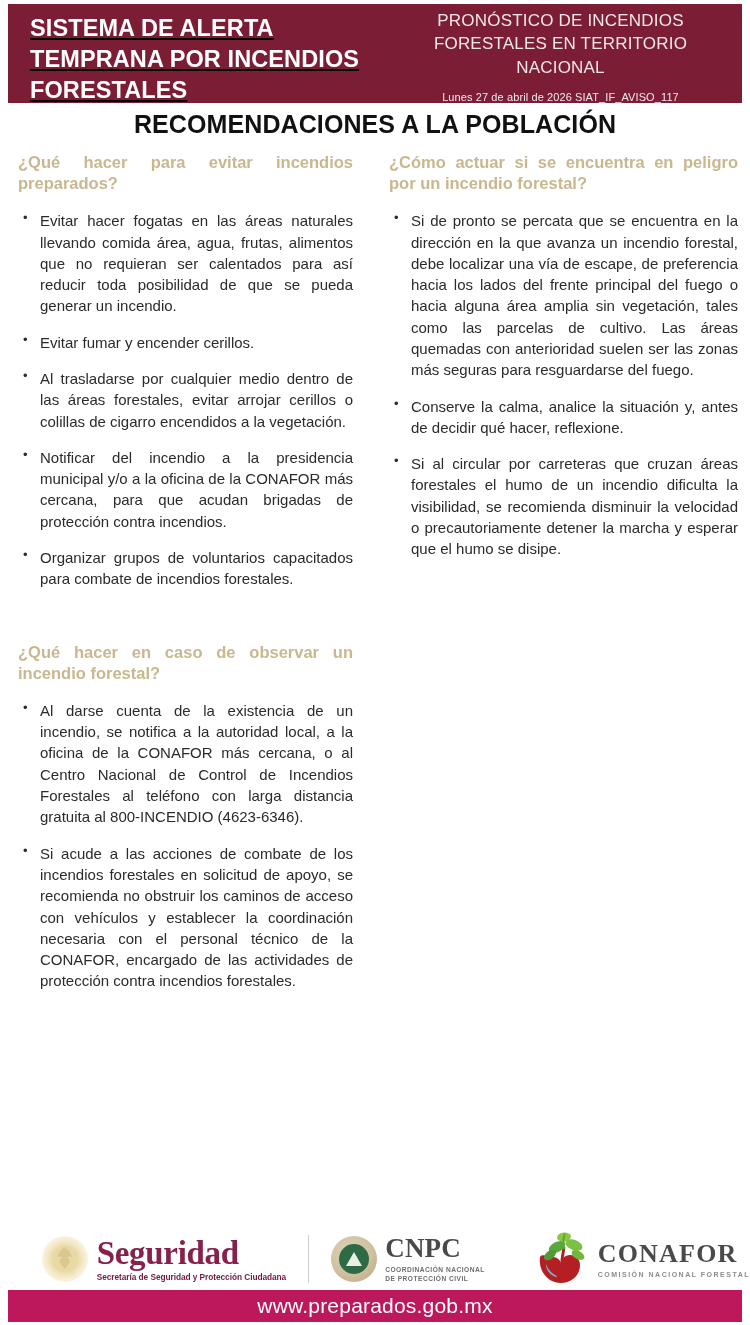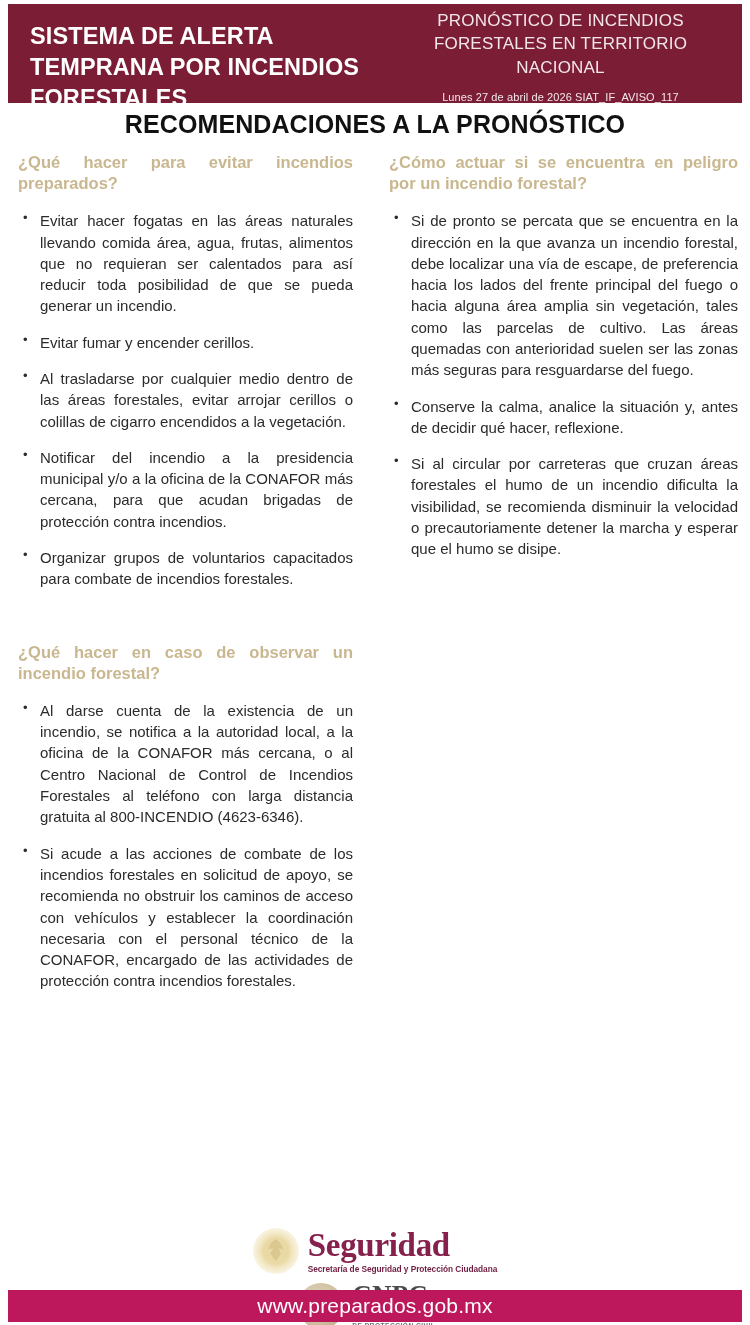--- a/index.html
+++ b/index.html
@@ -26,21 +26,22 @@
     top: 4px;
     width: 734px;
     height: 99px;
     background: #7b1d35;
     display: flex;
     align-items: stretch;
   }
 
   .header-left {
     width: 385px;
-    padding: 17px 0 0 22px;
+    padding: 9px 0 0 22px;
+    text-decoration: underline;
   }
 
   .header-title {
     color: #ffffff;
     font-size: 23.5px;
     font-weight: bold;
     line-height: 1.32;
     letter-spacing: 0.1px;
     font-family: "Liberation Sans", sans-serif;
   }
@@ -138,23 +139,22 @@
 
   
   .footer-logos {
     position: absolute;
     left: 0;
     top: 1228px;
     width: 750px;
     height: 62px;
     display: flex;
     align-items: center;
-    justify-content: space-between;
+    justify-content: flex-end;
     gap: 4px;
-    flex-direction: column;
   }
 
   .logo-block { display: flex; align-items: center; }
 
   .eagle-seal {
     width: 46px; height: 46px; border-radius: 50%;
     background:
       radial-gradient(circle at 50% 50%, #e6d9a8 0%, #ead9a4 38%, #f2e7c4 52%, #faf5e4 72%, #ffffff 100%);
     position: relative;
   }
@@ -251,21 +251,21 @@
     <div class="header-left">
       <div class="header-title">SISTEMA DE ALERTA TEMPRANA POR  INCENDIOS FORESTALES</div>
     </div>
     <div class="header-right">
       <div class="header-sub">PRONÓSTICO DE  INCENDIOS</div>
       <div class="header-sub">FORESTALES EN TERRITORIO NACIONAL</div>
       <div class="header-date">Lunes 27 de abril de 2026 SIAT_IF_AVISO_117</div>
     </div>
   </div>
 
-  <div class="main-title">RECOMENDACIONES A LA PRONÓSTICO</div>
+  <div class="main-title">RECOMENDACIONES A LA POBLACIÓN</div>
 
   <div class="columns">
 
     <div class="col col-left">
 
       <div class="section-head">¿Qué hacer para evitar incendios preparados?</div>
 
       <ul class="bullets">
         <li>Evitar hacer fogatas en las áreas naturales llevando comida área, agua, frutas, alimentos que no requieran ser calentados para así reducir toda posibilidad de que se pueda generar un incendio.</li>
         <li>Evitar fumar y encender cerillos.</li>

